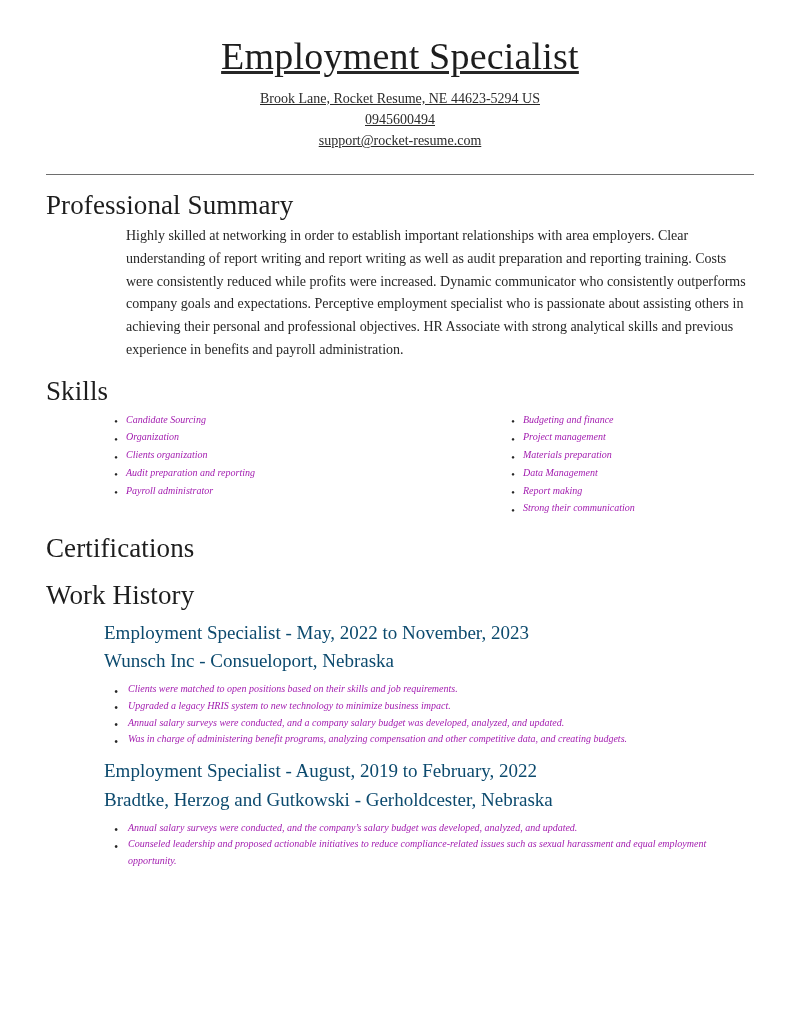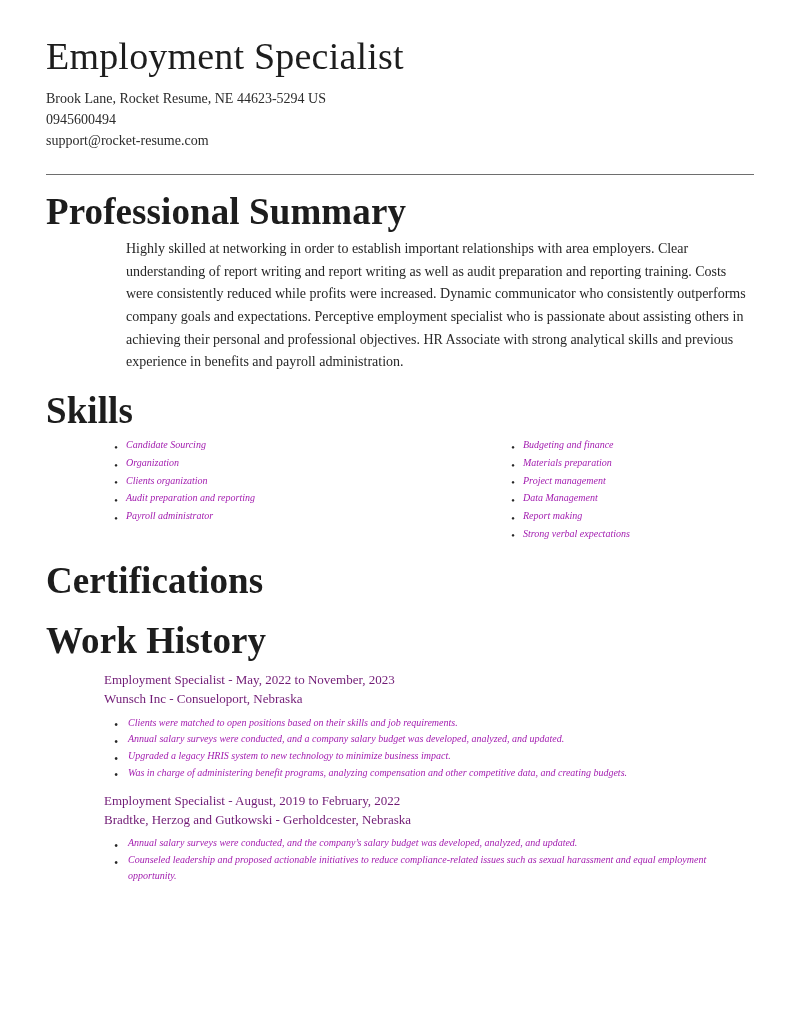--- a/index.html
+++ b/index.html
@@ -18,22 +18,23 @@
 
   .page {
     width: 800px;
     height: 1035px;
     padding: 34px 46px 0 46px;
     position: relative;
   }
 
   
   .resume-header {
-    text-align: left;
+    text-align: center;
     padding-bottom: 10px;
+    text-decoration: underline;
   }
 
   .resume-name {
     font-size: 38px;
     font-weight: 400;
     letter-spacing: 0.2px;
     line-height: 1.18;
     color: #1d1d1d;
   }
 
@@ -53,22 +54,22 @@
     border-top: 1.4px solid #6e6e6e;
     margin: 12px 0 0 0;
   }
 
   
   .section {
     padding-top: 13px;
   }
 
   .section-title {
-    font-size: 37px;
-    font-weight: 700;
+    font-size: 27px;
+    font-weight: 400;
     line-height: 1.28;
     color: #1d1d1d;
     letter-spacing: 0.1px;
   }
 
   .section-body {
     padding-left: 80px;
     padding-top: 3px;
   }
 
@@ -139,23 +140,23 @@
     padding-top: 6px;
   }
 
   .job {
     padding-left: 58px;
     margin-bottom: 10px;
   }
 
   .job-title-line,
   .job-company-line {
-    font-size: 13px;
+    font-size: 19px;
     line-height: 1.48;
-    color: #701a75;
+    color: #0c4a6e;
   }
 
   .job-bullets {
     padding-left: 10px;
     padding-top: 6px;
   }
 
   .job-bullets ul.bullets li {
     padding-left: 14px;
     margin-bottom: 0.5px;
@@ -195,45 +196,45 @@
             <li>Candidate Sourcing</li>
             <li>Organization</li>
             <li>Clients organization</li>
             <li>Audit preparation and reporting</li>
             <li>Payroll administrator</li>
           </ul>
       </div>
       <div class="skills-col second">
         <ul class="bullets">
             <li>Budgeting and finance</li>
+            <li>Project management</li>
             <li>Materials preparation</li>
-            <li>Project management</li>
             <li>Data Management</li>
             <li>Report making</li>
-            <li>Strong verbal expectations</li>
+            <li>Strong their communication</li>
           </ul>
       </div>
     </div>
   </div>
 
   <div class="section">
     <h2 class="section-title">Certifications</h2>
   </div>
 
   <div class="section">
     <h2 class="section-title">Work History</h2>
     <div class="work-body">
         <div class="job">
           <div class="job-title-line">Employment Specialist - May, 2022 to November, 2023</div>
           <div class="job-company-line">Wunsch Inc - Consueloport, Nebraska</div>
           <div class="job-bullets">
             <ul class="bullets">
               <li>Clients were matched to open positions based on their skills and job requirements.</li>
+              <li>Upgraded a legacy HRIS system to new technology to minimize business impact.</li>
               <li>Annual salary surveys were conducted, and a company salary budget was developed, analyzed, and updated.</li>
-              <li>Upgraded a legacy HRIS system to new technology to minimize business impact.</li>
               <li>Was in charge of administering benefit programs, analyzing compensation and other competitive data, and creating budgets.</li>
             </ul>
           </div>
         </div>
         <div class="job">
           <div class="job-title-line">Employment Specialist - August, 2019 to February, 2022</div>
           <div class="job-company-line">Bradtke, Herzog and Gutkowski - Gerholdcester, Nebraska</div>
           <div class="job-bullets">
             <ul class="bullets">
               <li>Annual salary surveys were conducted, and the company’s salary budget was developed, analyzed, and updated.</li>

